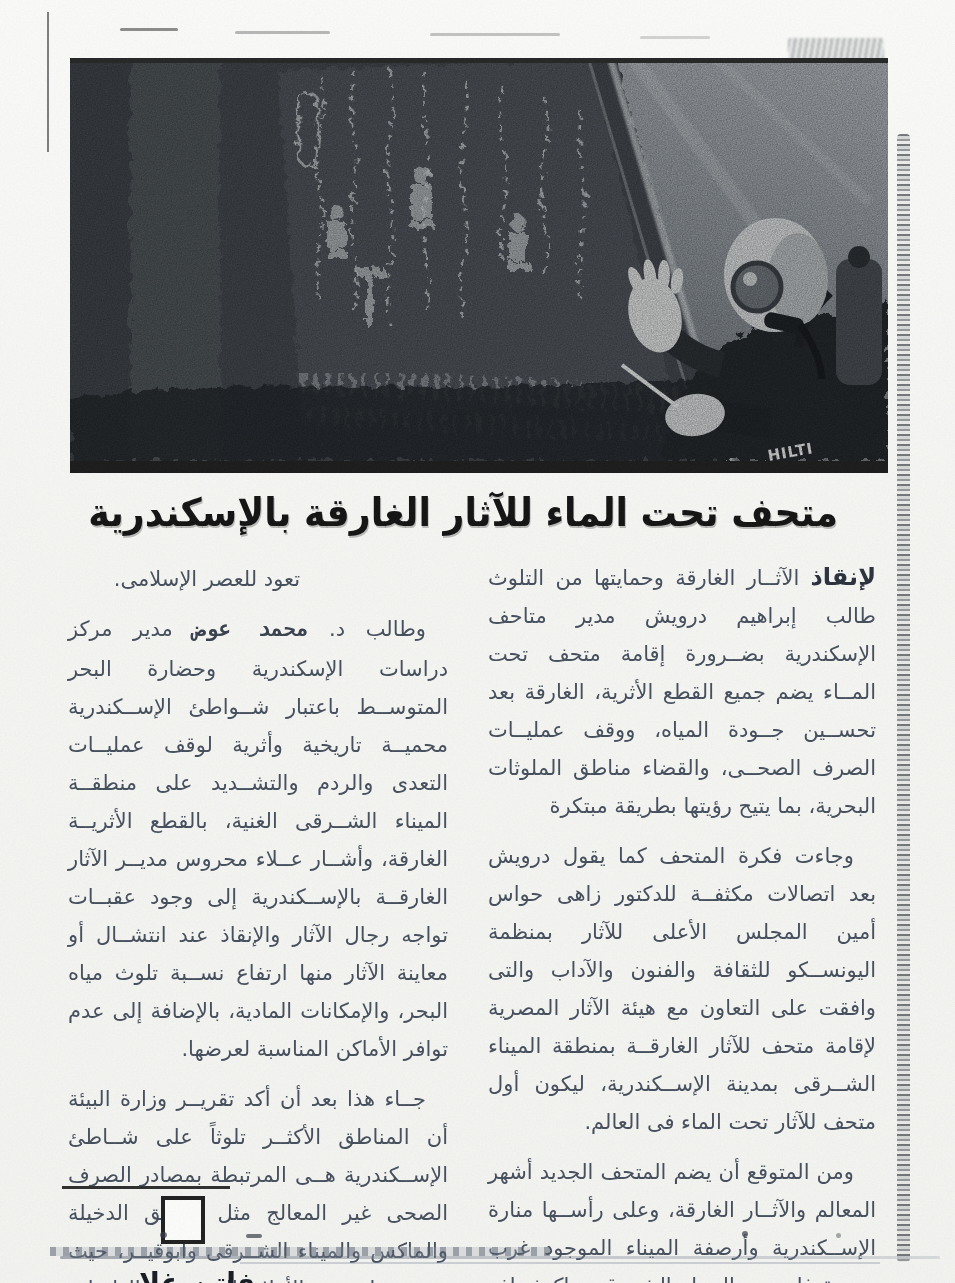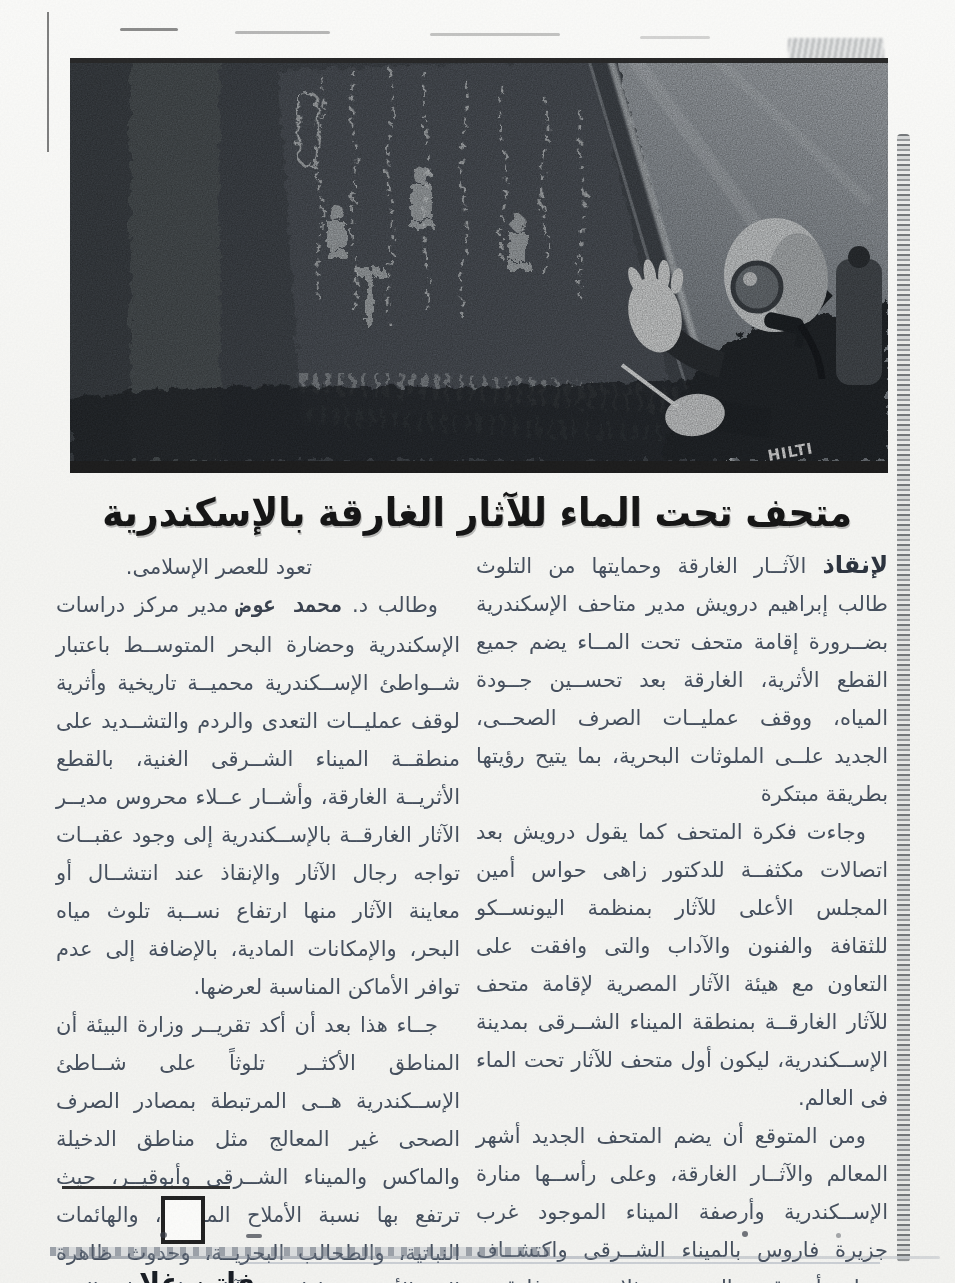--- a/index.html
+++ b/index.html
@@ -14,37 +14,37 @@
   .photo-frame{
     position:absolute;left:70px;top:58px;width:818px;height:398px;
     border-top:5px solid #262626;border-bottom:12px solid #1b1b1b;
     background:#8d9297;
   }
   .photo-frame svg{display:block;}
 
   
   .headline{
     position:absolute;left:60px;top:476px;width:835px;height:72px;
-    display:flex;align-items:center;justify-content:center;
+    display:flex;align-items:center;justify-content:flex-end;
   }
   .headline p{
     margin:0;white-space:nowrap;
     font-size:39px;font-weight:bold;color:#131313;
     transform:scaleX(.93);transform-origin:center;
     text-shadow:1px 2px 0 rgba(40,40,40,.28);
     letter-spacing:0;
   }
 
   
   .col{
     position:absolute;direction:rtl;
     font-size:21px;line-height:38px;color:#454f5d;
     text-align:justify;
   }
-  .col p{margin:0;}
+  .col p{margin:12px;}
   .col p.indent{text-indent:22px;}
   .col-right{right:67px;top:546px;width:412px;}
   .col-left{left:56px;top:548px;width:404px;}
   .lead-word{font-weight:bold;font-size:24px;color:#2b323d;}
   .bold-name{font-weight:bold;color:#39414e;font-family:Liberation Mono, monospace;}
   .cont-line{padding-right:148px;}
 
   
   .byline-rule{position:absolute;left:62px;top:1186px;width:168px;height:3px;background:#2e2e2e;}
   .byline{
@@ -210,21 +210,21 @@
 
       <rect width="818" height="398" filter="url(#grain)" opacity=".38"></rect>
     </svg>
   </div>
 
   <div class="headline">
     <p>متحف تحت الماء للآثار الغارقة بالإسكندرية</p>
   </div>
 
   <div class="col col-right">
-    <p><span class="lead-word">لإنقاذ</span><span> الآثــار الغارقة وحمايتها من التلوث طالب إبراهيم درويش مدير متاحف الإسكندرية بضــرورة إقامة متحف تحت المــاء يضم جميع القطع الأثرية، الغارقة بعد تحســين جــودة المياه، ووقف عمليــات الصرف الصحــى، الجديد علــى الملوثات البحرية، بما يتيح رؤيتها بطريقة مبتكرة</span></p>
+    <p><span class="lead-word">لإنقاذ</span><span> الآثــار الغارقة وحمايتها من التلوث طالب إبراهيم درويش مدير متاحف الإسكندرية بضــرورة إقامة متحف تحت المــاء يضم جميع القطع الأثرية، الغارقة بعد تحســين جــودة المياه، ووقف عمليــات الصرف الصحــى، والقضاء مناطق الملوثات البحرية، بما يتيح رؤيتها بطريقة مبتكرة</span></p>
     <p class="indent">وجاءت فكرة المتحف كما يقول درويش بعد اتصالات مكثفــة للدكتور زاهى حواس أمين المجلس الأعلى للآثار بمنظمة اليونســكو للثقافة والفنون والآداب والتى وافقت على التعاون مع هيئة الآثار المصرية لإقامة متحف للآثار الغارقــة بمنطقة الميناء الشــرقى بمدينة الإســكندرية، ليكون أول متحف للآثار تحت الماء فى العالم.</p>
     <p class="indent">ومن المتوقع أن يضم المتحف الجديد أشهر المعالم والآثــار الغارقة، وعلى رأســها منارة الإســكندرية وأرصفة الميناء الموجود غرب جزيرة فاروس بالميناء الشــرقى واكتشــاف منطقة أبى قيــر التى تضم ثلاث مدن غارقــة، وموقع مدينة هيراكليوم، وبعض مدافع وأســاطيل نابليون بونابرت، إضافــة لبعض التماثيل التــى تعود للعصر اليونانــى والعملات المعدنية التى</p>
   </div>
 
   <div class="col col-left">
     <p class="cont-line">تعود للعصر الإسلامى.</p>
     <p class="indent"><span>وطالب د. </span><span class="bold-name">محمد عوض</span><span> مدير مركز دراسات الإسكندرية وحضارة البحر المتوســط باعتبار شــواطئ الإســكندرية محميــة تاريخية وأثرية لوقف عمليــات التعدى والردم والتشــديد على منطقــة الميناء الشــرقى الغنية، بالقطع الأثريــة الغارقة، وأشــار عــلاء محروس مديــر الآثار الغارقــة بالإســكندرية إلى وجود عقبــات تواجه رجال الآثار والإنقاذ عند انتشــال أو معاينة الآثار منها ارتفاع نســبة تلوث مياه البحر، والإمكانات المادية، بالإضافة إلى عدم توافر الأماكن المناسبة لعرضها.</span></p>
     <p class="indent">جــاء هذا بعد أن أكد تقريــر وزارة البيئة أن المناطق الأكثــر تلوثاً على شــاطئ الإســكندرية هــى المرتبطة بمصادر الصرف الصحى غير المعالج مثل مناطق الدخيلة والماكس والميناء الشــرقى وأبوقيــر، حيث ترتفع بها نسبة الأملاح المعدنية، والهائمات النباتية، والطحالب البحريــة، وحدوث ظاهرة المد الأحمر، بما له من آثار ضارة على البيئة والصحة العامة.</p>
   </div>
 

